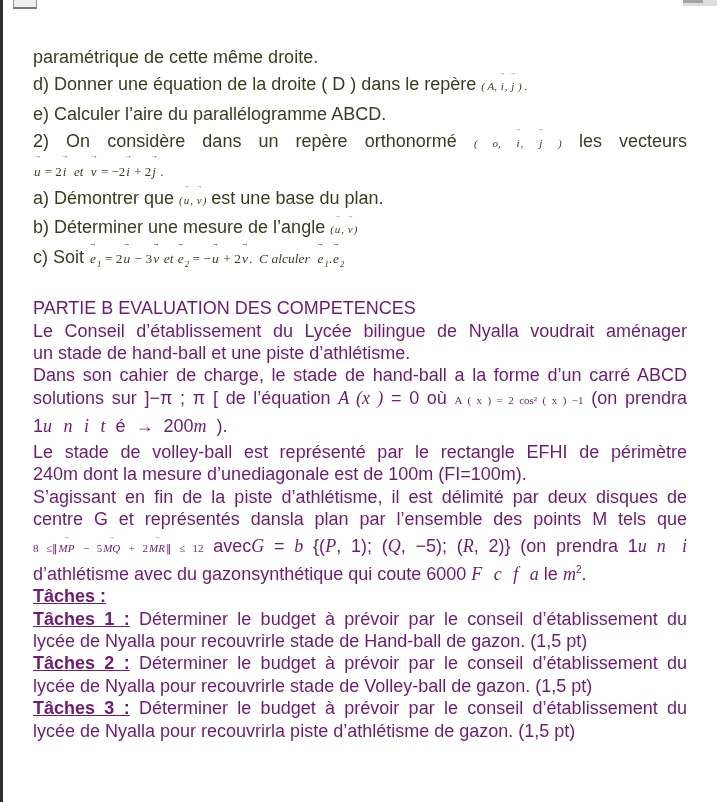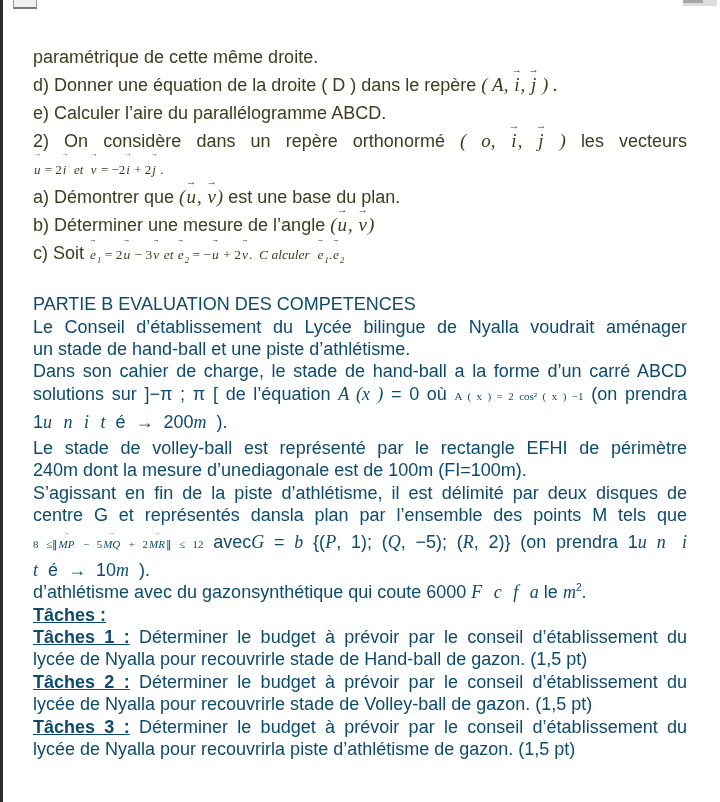--- a/index.html
+++ b/index.html
@@ -15,25 +15,25 @@
           border:1px solid #949494;border-top:none;border-bottom:2px solid #7a7a7a;box-sizing:border-box;}
   .mark-r{position:absolute;right:3px;top:0;width:34px;height:6px;background:#dddddd;}
   .mark-r .dark{position:absolute;left:0;top:0;width:20px;height:3px;background:#a5a5a5;}
 
   .content{position:absolute;left:33px;right:33px;top:6px;margin-top:38px;}
   .ln{white-space:nowrap;}
   .j{text-align:justify;text-align-last:justify;}
 
   .part-a{color:#3c3c1e;font-size:18px;}
   .part-a .ln{line-height:27.4px;}
-  .part-b{color:#0c4a6e;font-size:18px;margin-top:25px;}
+  .part-b{color:#701a75;font-size:18px;margin-top:25px;}
   .part-b .ln{line-height:22.4px;}
 
   .mit{font-family:"Liberation Serif", serif;font-style:italic;}
-  .rep{font-family:"Liberation Serif", serif;font-style:italic;font-size:19px;}
+  .rep{font-family:"Liberation Serif", serif;font-style:italic;font-size:11px;}
   .cm{font-family:"Liberation Serif", serif;font-size:13.5px;}
   .cm .mit{font-style:italic;}
   .fm{font-family:"Liberation Serif", serif;font-size:11px;}
   .fm14{font-family:"Liberation Serif", serif;font-size:13px;}
   .bars{font-family:"DejaVu Sans", sans-serif;font-style:normal;}
   .sp{word-spacing:7px;}
 
   .vec{position:relative;display:inline-block;font-family:"Liberation Serif", serif;font-style:italic;padding:0 1px;}
   .vec::after{content:"→";position:absolute;left:50%;top:-0.62em;transform:translateX(-50%);
               font-size:0.55em;font-style:normal;line-height:1;}
@@ -144,25 +144,20 @@
       <span class="fm"><span>8 ≤</span><span class="bars">‖</span><span class="vec">MP</span>
         <span>− 5</span><span class="vec">MQ</span>
         <span>+ 2</span><span class="vec">MR</span><span class="bars">‖</span>
         <span>≤ 12</span></span>
       <span>avec</span><span class="mit">G</span>
       <span>=</span>
       <span class="mit">b</span>
       <span>{(</span><span class="mit">P</span><span>, 1); (</span><span class="mit">Q</span><span>, −5); (</span><span class="mit">R</span><span>, 2)} (on prendra 1</span><span class="mit">u</span>
       <span class="mit sp">n i</span>
     </div>
-    <div class="ln g">
-      <span class="mit">t</span>
-      <span>é → 10</span><span class="mit">m</span>
-      <span>).</span>
-    </div>
 
     <div class="ln">
       <span>d’athlétisme avec du gazonsynthétique qui coute 6000</span>
       <span class="mit sp">F c f a</span>
       <span>le</span>
       <span class="mit">m</span><sup class="sup2">2</sup><span>.</span>
     </div>
 
     <div class="ln"><span class="bu">Tâches :</span></div>
 

